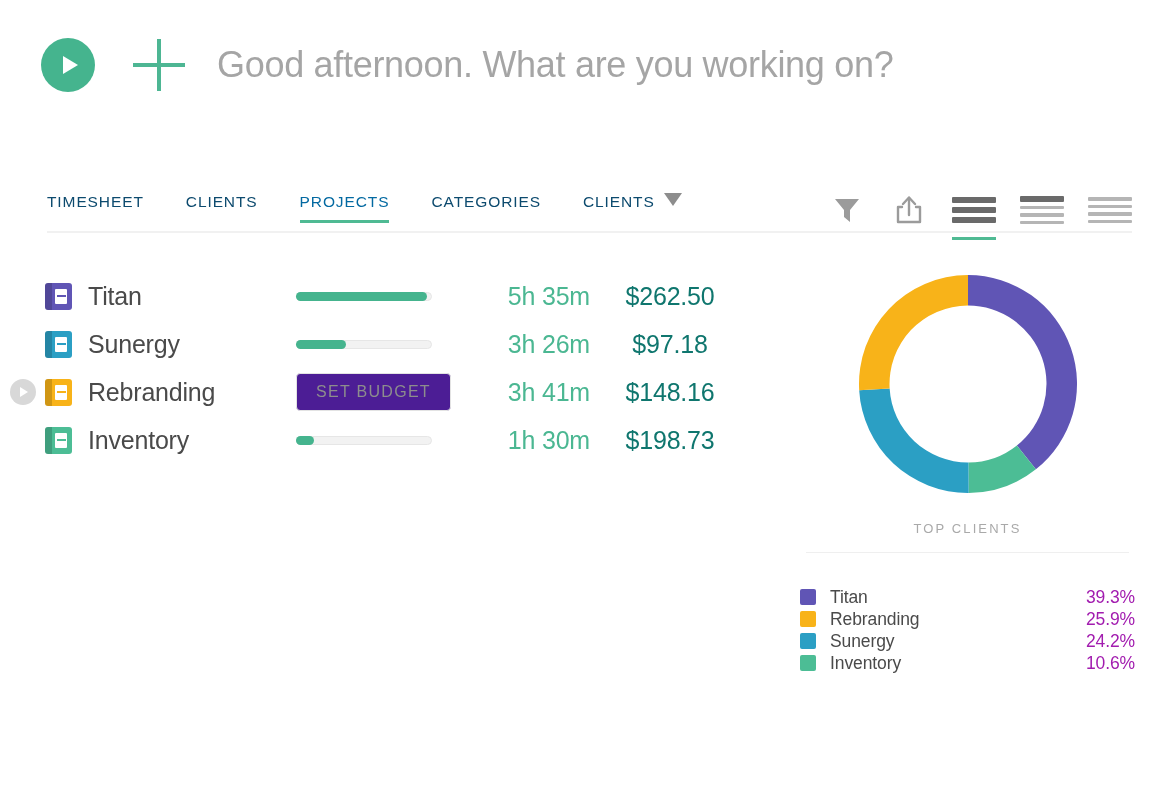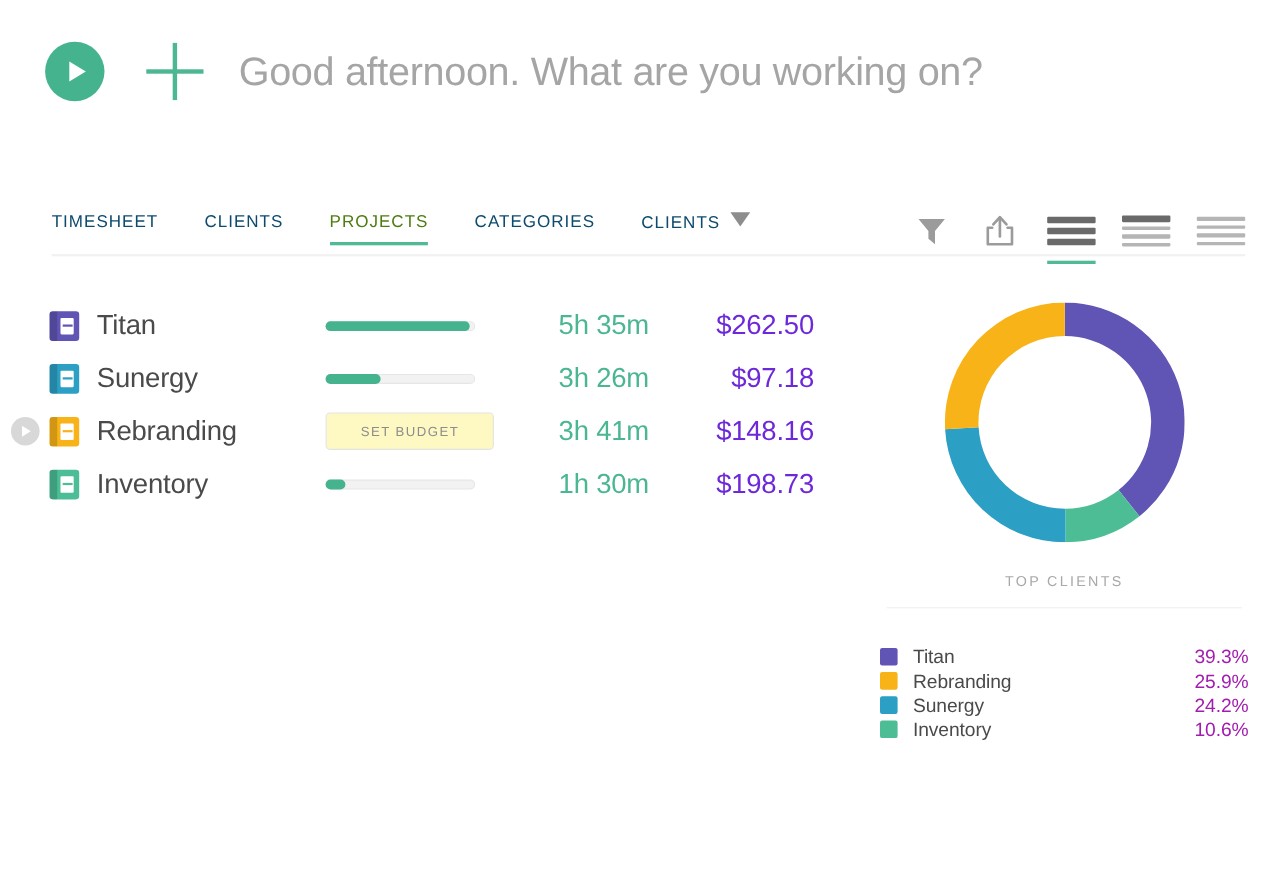--- a/index.html
+++ b/index.html
@@ -56,21 +56,21 @@
   .navline {
     position: absolute; left: 0; bottom: 0; width: 1085px; height: 2px;
     background: #f1f1f1;
   }
   .tabs { display: flex; align-items: flex-start; height: 100%; }
   .tab {
     font-size: 15.5px; color: #0c4a6e; letter-spacing: 0.9px;
     font-weight: 400; margin-right: 42px; padding-top: 8px;
     position: relative; cursor: pointer; white-space: nowrap;
   }
-  .tab.active { color: #4d7c0f; }
+  .tab.active { color: #0369a1; }
   .tab.active .tab-underline {
     position: absolute; left: 0; bottom: -12px;
     width: 100%; height: 3.5px; background: #4fba93;
   }
   .caret {
     display: inline-block; margin-left: 9px;
     width: 0; height: 0; vertical-align: 1px;
     border-left: 9px solid transparent;
     border-right: 9px solid transparent;
     border-top: 13px solid #8d8d8d;
@@ -136,32 +136,32 @@
   }
   .pbar {
     width: 136px; height: 9px; border-radius: 5px;
     background: #f2f2f2; border: 1px solid #e6e6e6; position: relative;
   }
   .pbar .fill {
     position: absolute; left: -1px; top: -1px; height: 9px;
     background: #45b48e; border-radius: 5px;
   }
   .setbudget {
-    font-size: 12px; color: #8d8d8d; letter-spacing: 1.3px;
-    background: #fef9c3; border: 1px solid #e3e3e3; border-radius: 4px;
-    padding: 9px 31px; cursor: pointer; white-space: nowrap;
+    font-size: 16px; color: #8d8d8d; letter-spacing: 1.3px;
+    background: #4c1d95; border: 1px solid #e3e3e3; border-radius: 4px;
+    padding: 9px 19px; cursor: pointer; white-space: nowrap;
     font-family: "Liberation Sans", sans-serif;
   }
   .time {
     position: absolute; left: 455px; width: 135px; text-align: right;
     font-size: 25px; color: #4bb792; letter-spacing: -0.2px;
   }
   .money {
-    position: absolute; left: 600px; width: 140px; text-align: right;
-    font-size: 25px; color: #6d28d9; letter-spacing: -0.2px;
+    position: absolute; left: 600px; width: 140px; text-align: center;
+    font-size: 25px; color: #0f766e; letter-spacing: -0.2px;
   }
 
   
   .panel { position: absolute; left: 800px; top: 275px; width: 335px; }
   .donut-wrap { display: flex; justify-content: center; }
   .donut { width: 218px; height: 218px; display: block; }
   .panel-title {
     text-align: center; margin-top: 28px;
     font-size: 13px; color: #a9a9a9; letter-spacing: 2.1px;
   }

